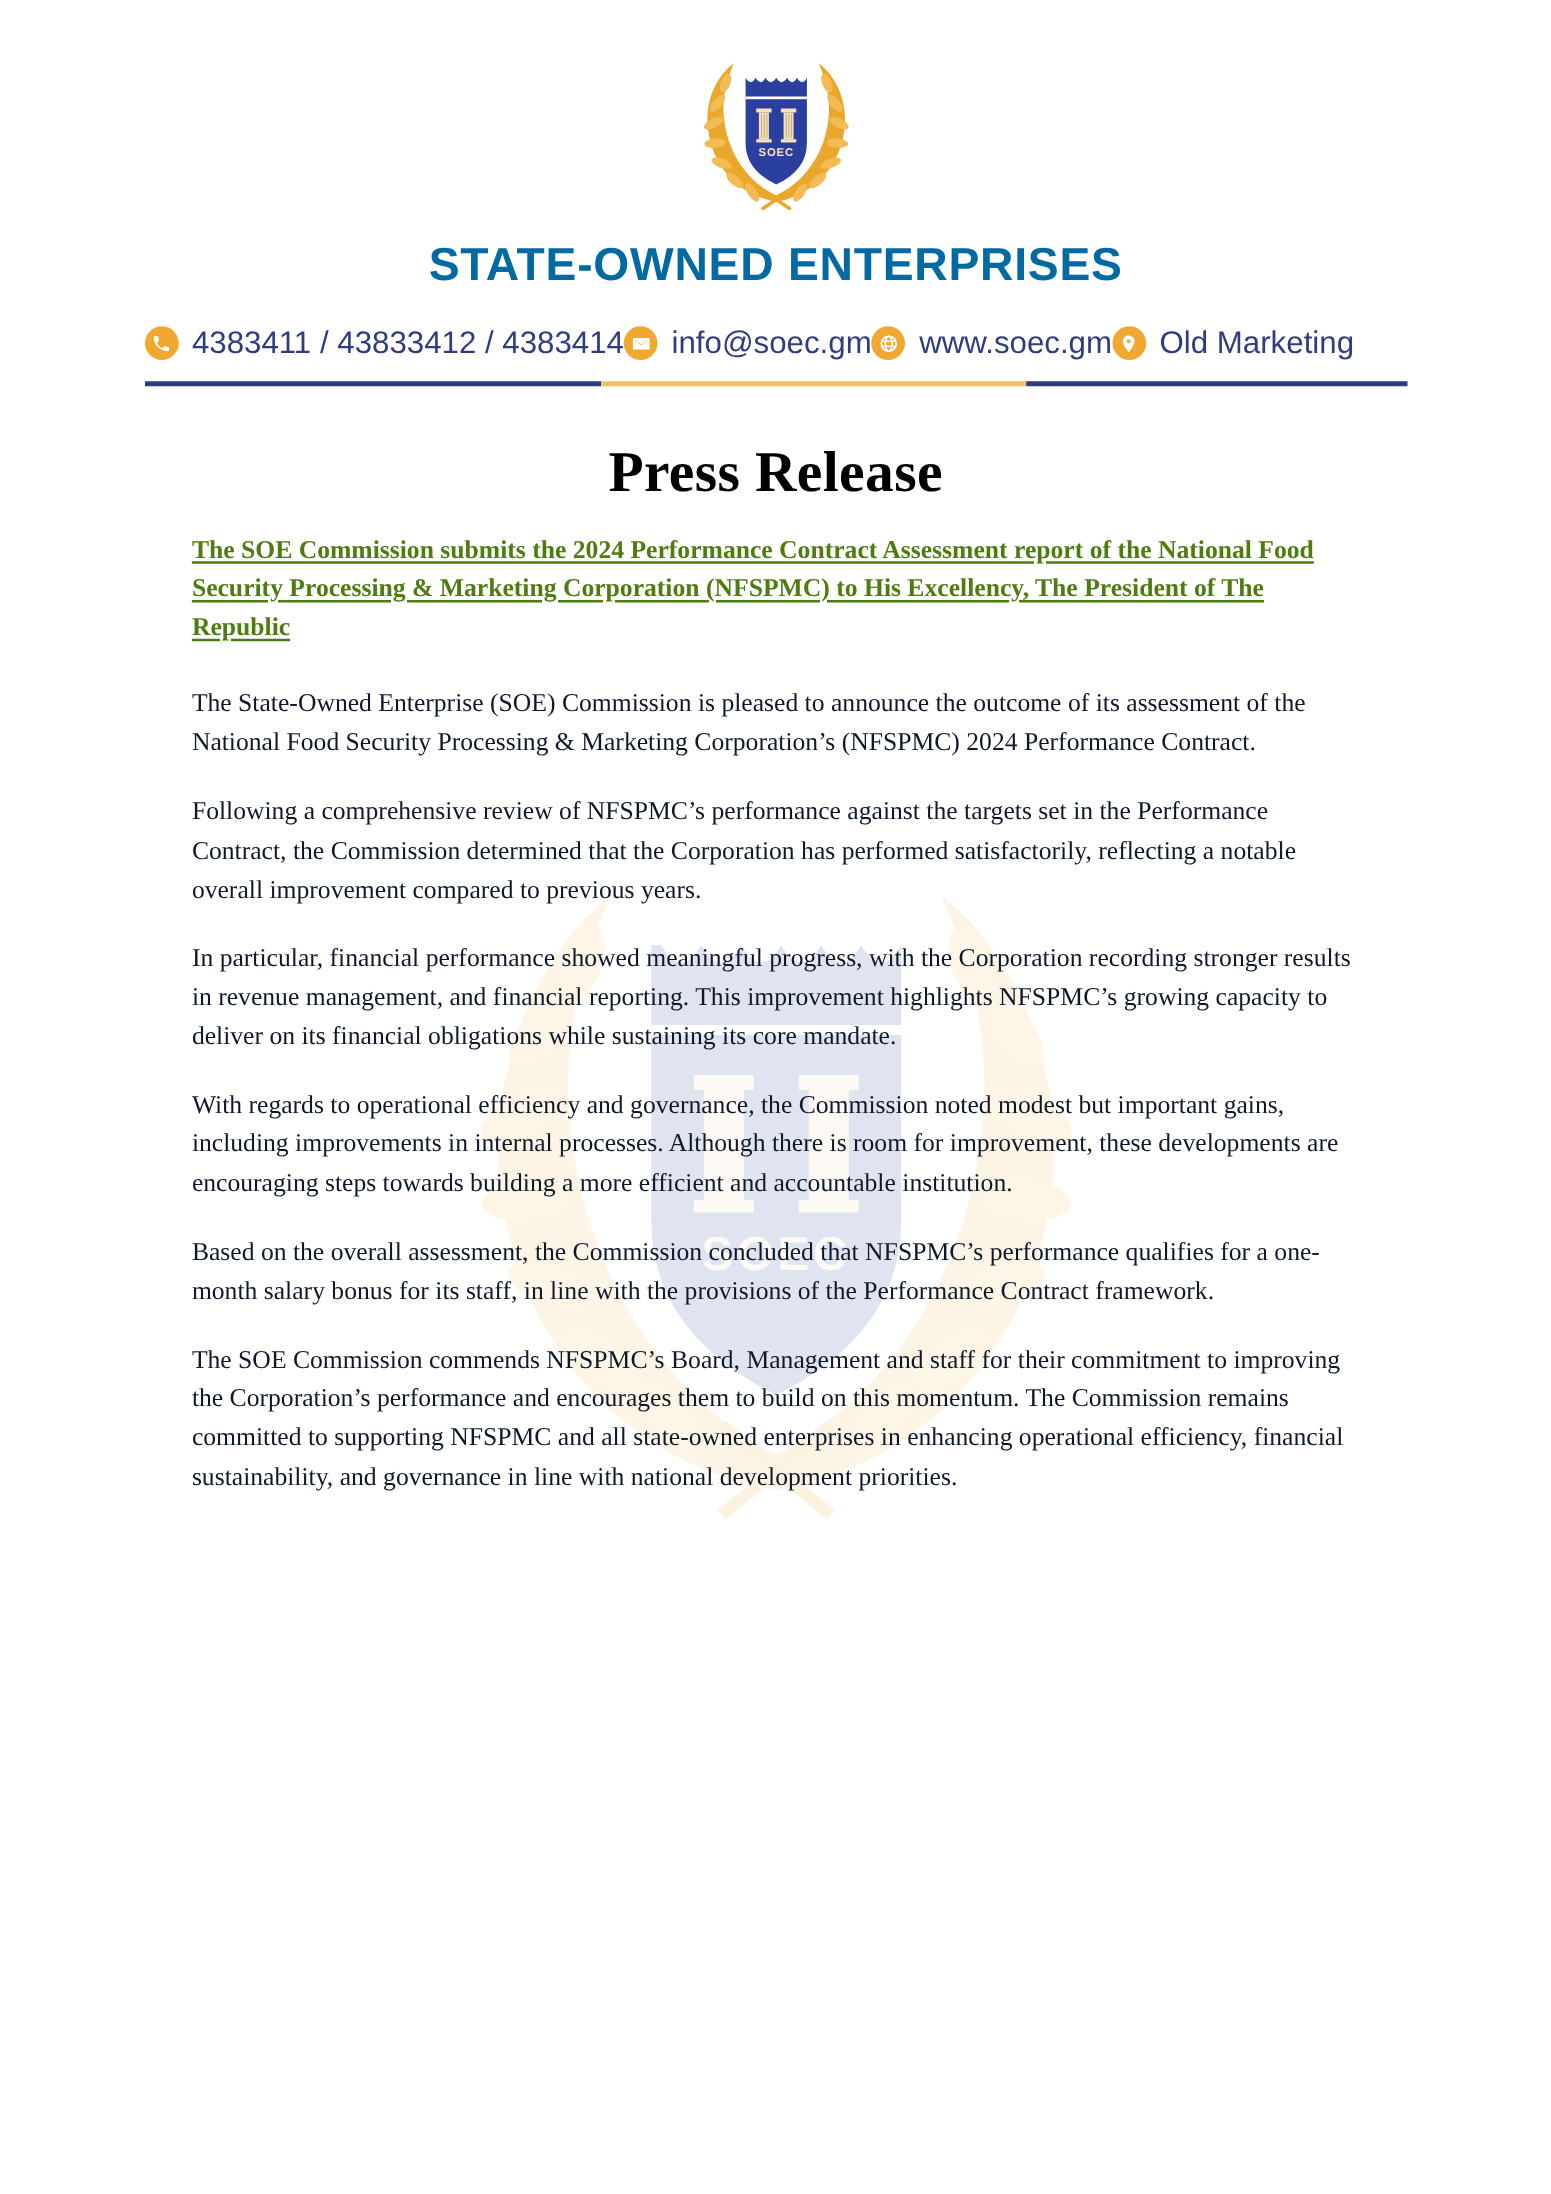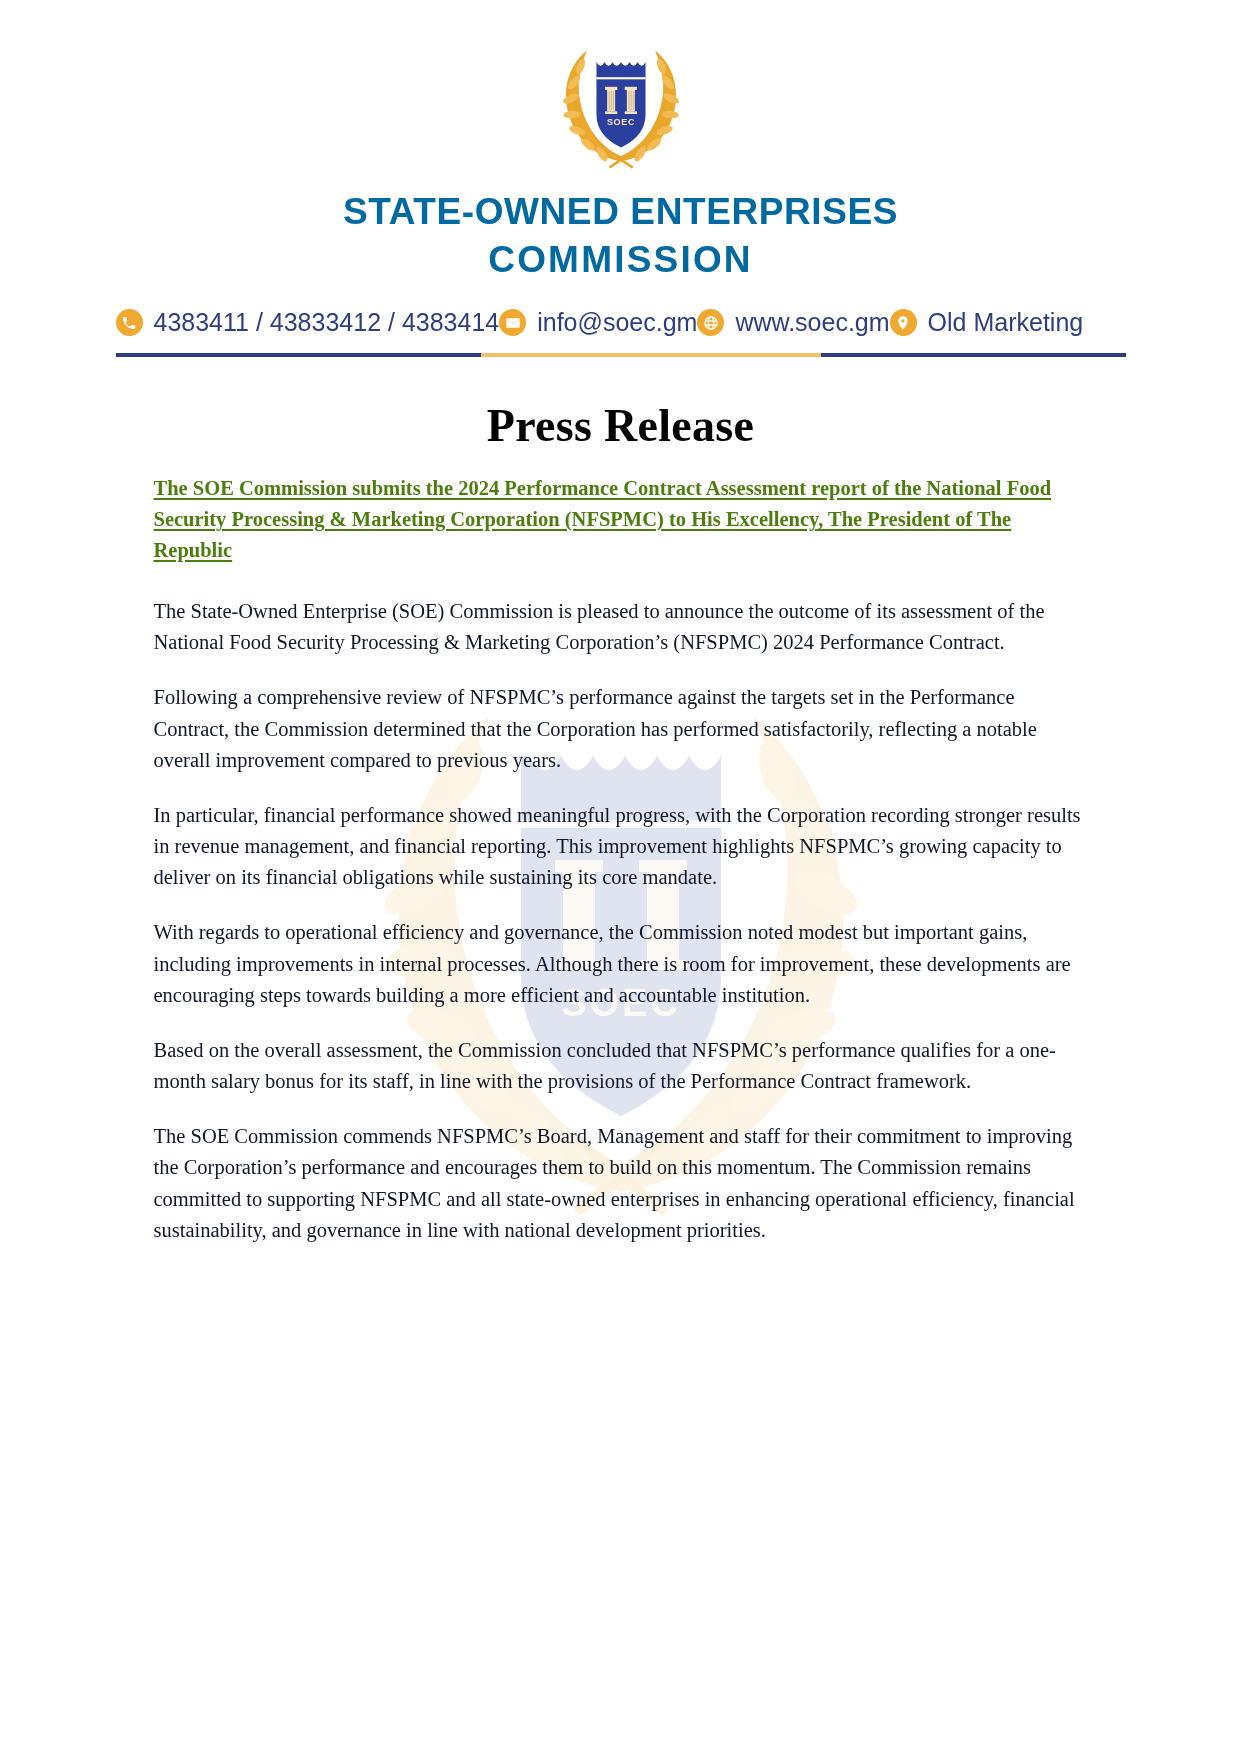--- a/index.html
+++ b/index.html
@@ -253,21 +253,20 @@
           <line x1="165" y1="92" x2="165" y2="128"></line>
           <line x1="169" y1="92" x2="169" y2="128"></line>
           <line x1="173" y1="92" x2="173" y2="128"></line>
         </g>
         <text x="150" y="156" text-anchor="middle" fill="#f5e3c0" font-family="Liberation Sans, sans-serif" font-size="17" font-weight="bold" letter-spacing="1.2">SOEC</text>
       </svg>
     </div>
 
     <div class="org-name">
       <span>STATE-OWNED ENTERPRISES</span>
-      <span class="line2">COMMISSION</span>
     </div>
   </header>
 
   <div class="contact-bar">
 
     <div class="contact-item">
       <span class="contact-icon">
         <svg viewBox="0 0 24 24" fill="#ffffff" xmlns="http://www.w3.org/2000/svg">
           <path d="M6.6 10.8c1.4 2.8 3.8 5.2 6.6 6.6l2.2-2.2c.3-.3.7-.4 1.1-.3 1.2.4 2.5.6 3.8.6.6 0 1 .4 1 1V20c0 .6-.4 1-1 1C10.6 21 3 13.4 3 4c0-.6.4-1 1-1h3.5c.6 0 1 .4 1 1 0 1.3.2 2.6.6 3.8.1.4 0 .8-.3 1.1l-2.2 2.2z"></path>
         </svg>

